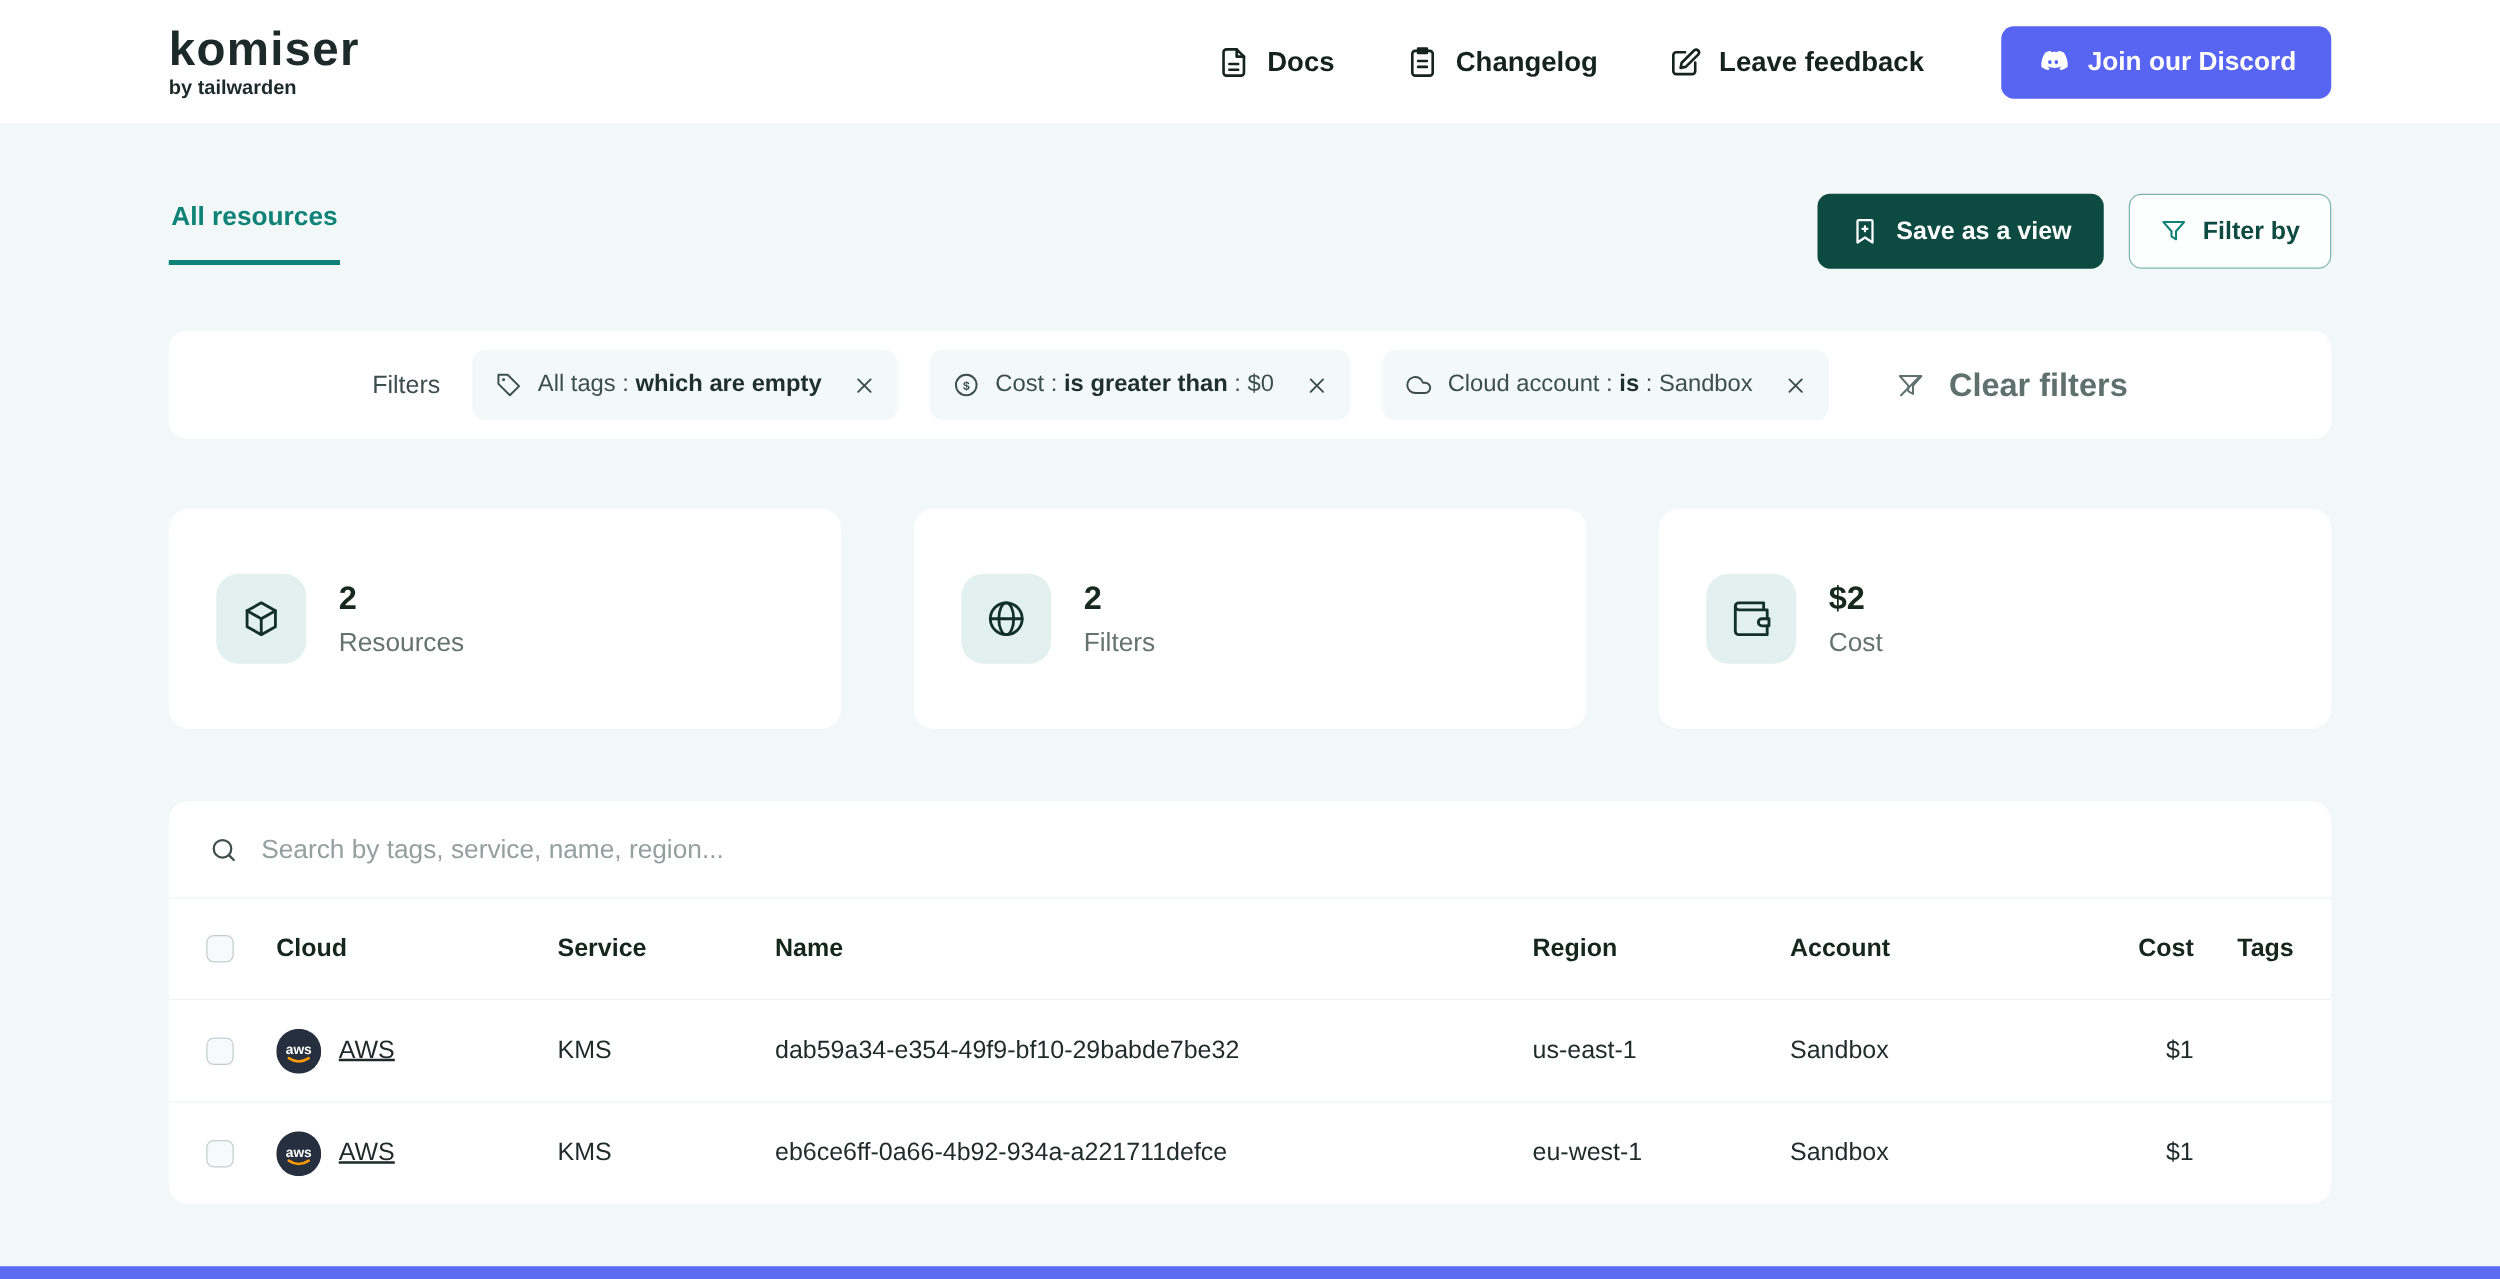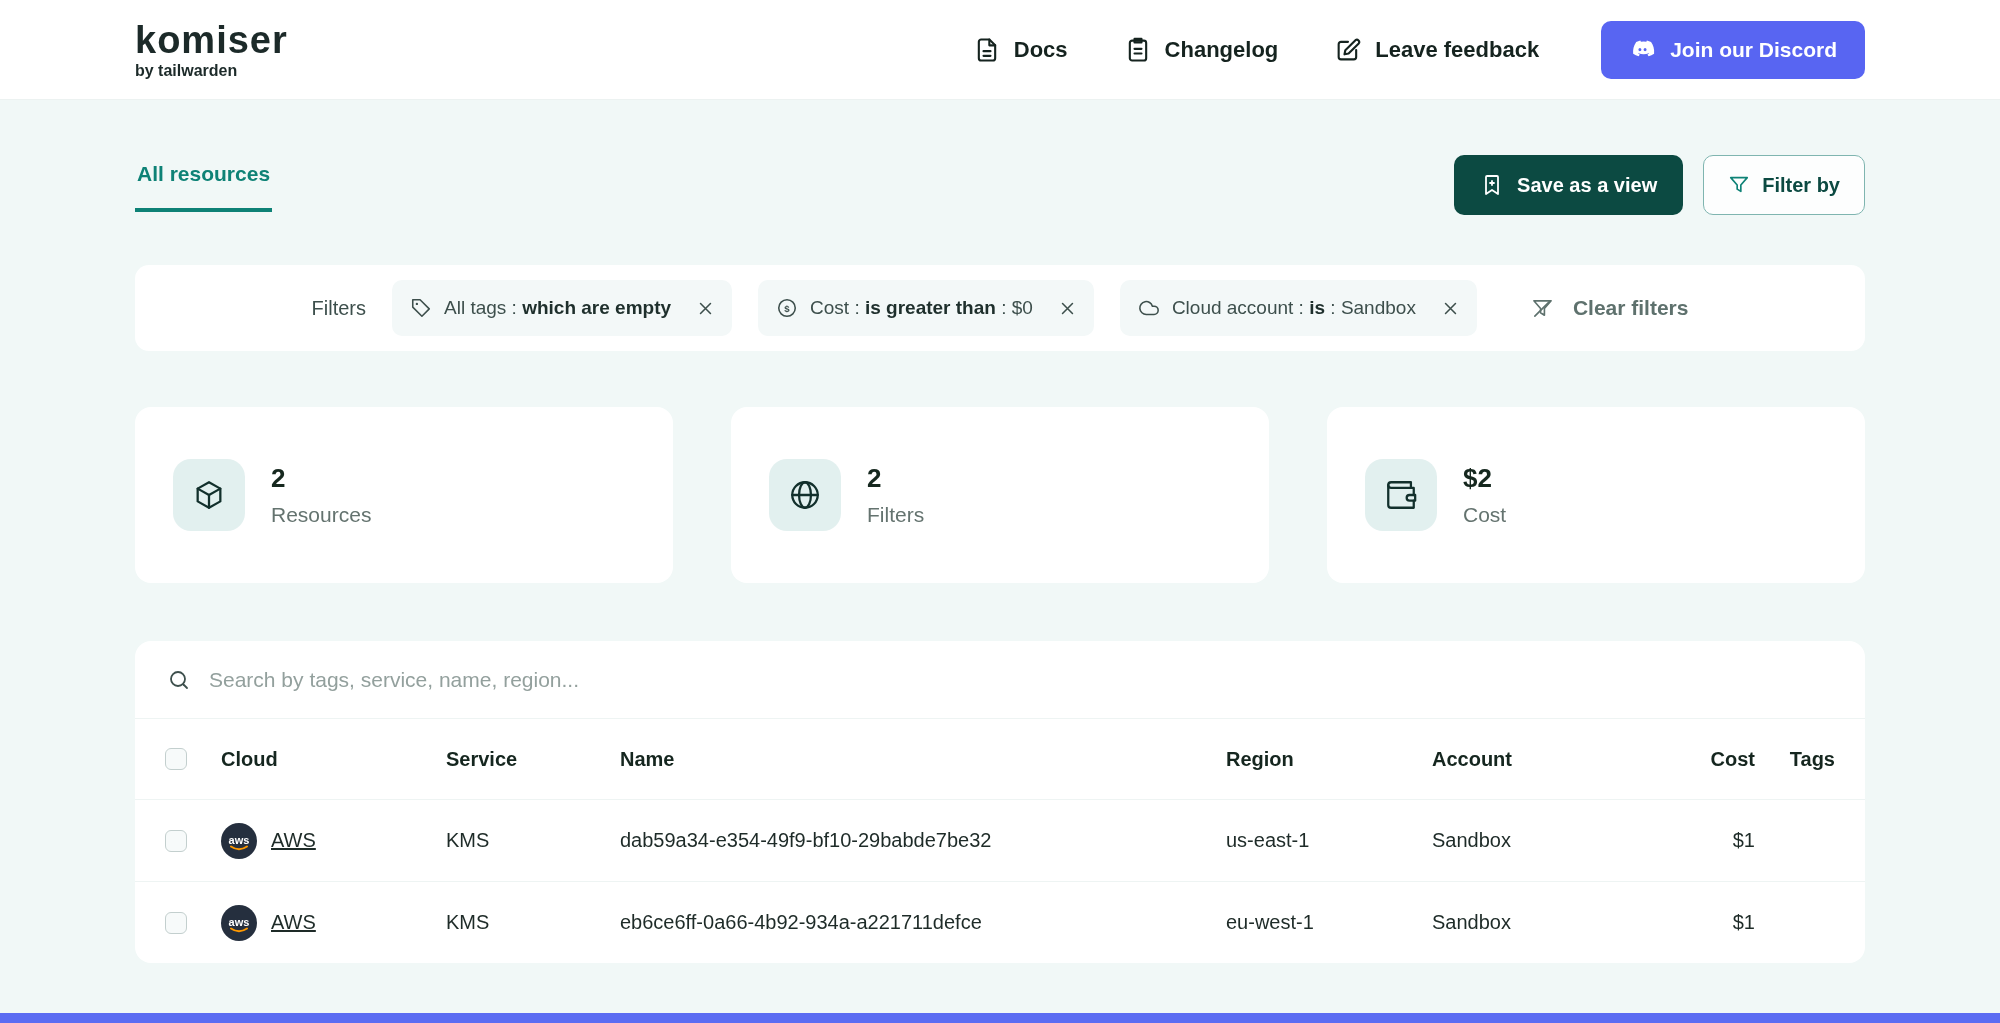--- a/index.html
+++ b/index.html
@@ -78,21 +78,21 @@
   }
   .chip svg { width: 22px; height: 22px; color: #3D4F4C; flex: none; }
   .chip .bold { font-weight: 700; color: #1E2F2C; }
   .chip-x {
     background: none; border: none; padding: 0; margin-left: 14px; cursor: pointer;
     color: #69807C; display: flex;
   }
   .chip-x svg { width: 17px; height: 17px; }
   .clear-filters {
     display: flex; align-items: center; gap: 19px; margin-left: 28px;
-    font-size: 21px; font-weight: 600; color: #5E716D; cursor: pointer;
+    font-size: 26px; font-weight: 600; color: #5E716D; cursor: pointer;
   }
   .clear-filters svg { width: 23px; height: 23px; }
 
   
   .stats { margin-top: 56px; display: grid; grid-template-columns: repeat(3, 1fr); gap: 58px; }
   .stat-card {
     background: #fff; border-radius: 16px; height: 176px;
     display: flex; align-items: center; gap: 26px; padding: 0 38px;
   }
   .stat-iconbox {

